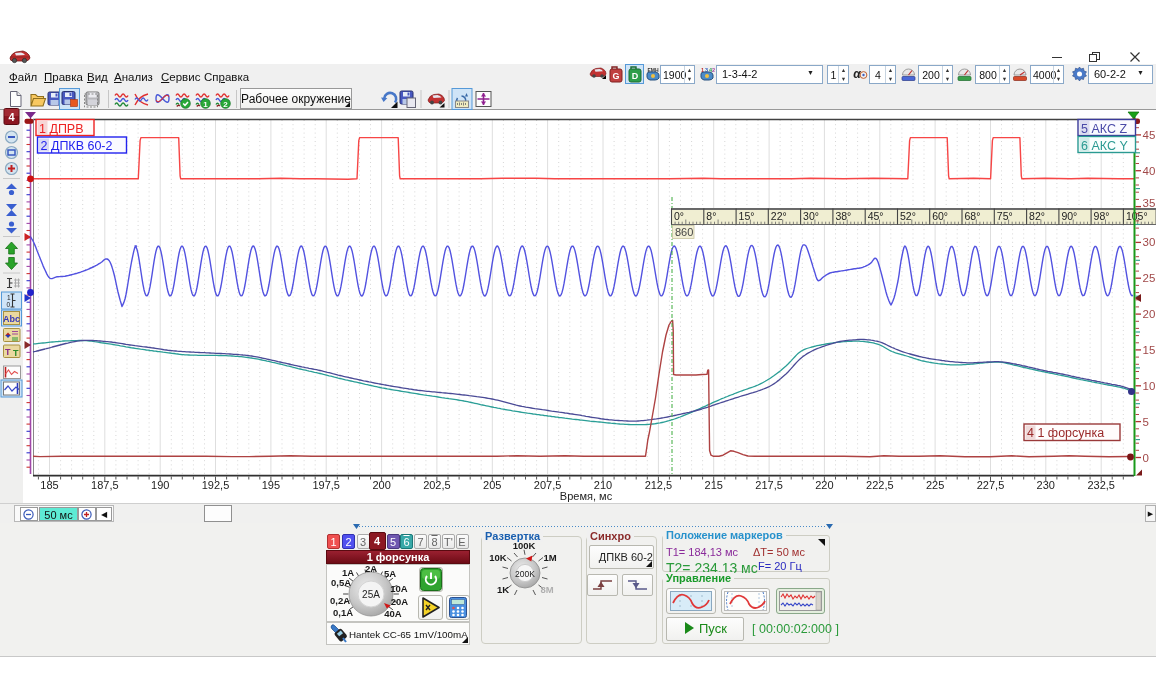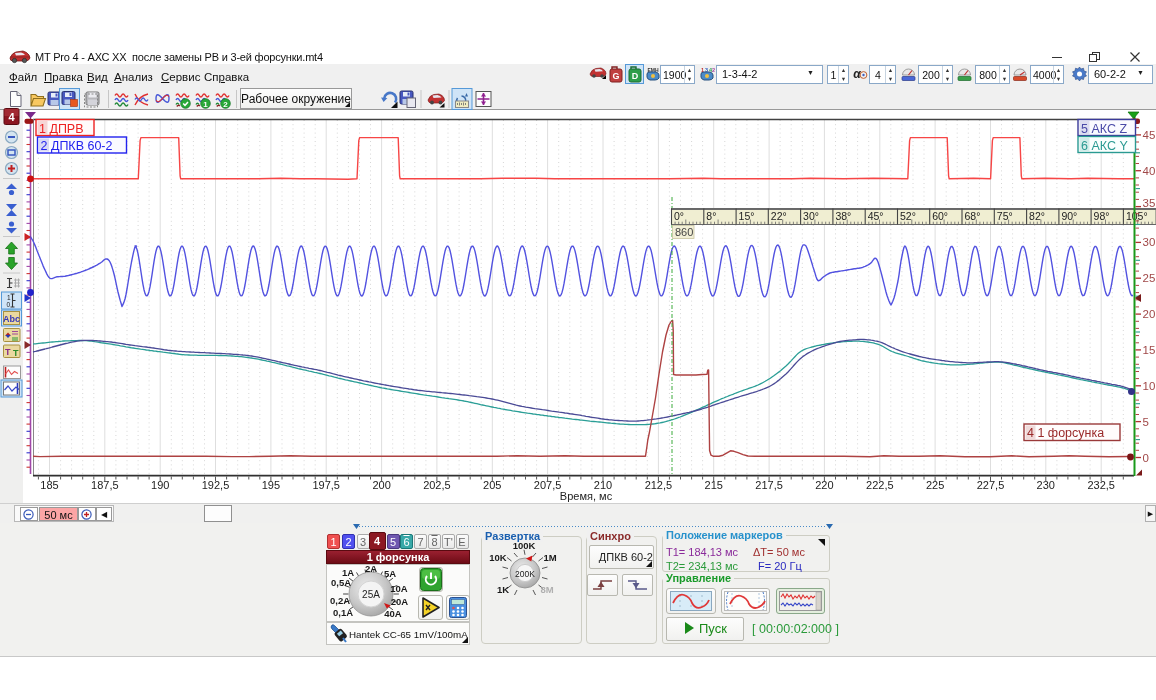--- a/index.html
+++ b/index.html
@@ -15,21 +15,20 @@
 </style></head><body>
 <div id="app">
 
 <svg class="abs" style="left:8px;top:49px" width="23" height="15" viewBox="0 0 23 15">
  <path d="M2 9 Q4 4 8 3 L15 2 Q19 3 21 6 L22 9 Q21 12 17 12 L5 12 Q2 12 2 9Z" fill="#c03030" stroke="#7a1a1a" stroke-width="0.8"></path>
  <path d="M7 4 L13 3.4 Q16 4 17 6 L8 6.6Z" fill="#e8e8f0"></path>
  <circle cx="6.5" cy="11.5" r="2.2" fill="#555" stroke="#222" stroke-width="0.6"></circle>
  <circle cx="16.5" cy="11.5" r="2.2" fill="#555" stroke="#222" stroke-width="0.6"></circle>
  <path d="M2 8 L22 8" stroke="#902020" stroke-width="1"></path>
 </svg>
-<div class="abs" style="left:35px;top:51px;font-size:11px;letter-spacing:-0.2px;color:#111">MT Pro 4 - АХС ХХ&nbsp;&nbsp;после замены РВ и 3-ей форсунки.mt4</div>
 <div class="abs" style="left:1052px;top:56.5px;width:10px;height:1.5px;background:#333"></div>
 <div class="abs" style="left:1092px;top:52px;width:8px;height:8px;border:1.2px solid #333;background:#fff"></div>
 <div class="abs" style="left:1089px;top:54px;width:8px;height:8px;border:1.2px solid #333;background:#fff"></div>
 <svg class="abs" style="left:1129px;top:51px" width="12" height="12">
       <path d="M1.5 1.5 L10.5 10.5 M10.5 1.5 L1.5 10.5" stroke="#333" stroke-width="1.2"></path>
     </svg>
 
 <div class="abs" style="left:0;top:64px;width:1156px;height:46px;background:#f0f0f0;border-bottom:1px solid #999"></div>
 <div class="abs" style="top:71px;left:0;font-size:11.5px;color:#111">
  <span class="abs" style="left:9px"><u>Ф</u>айл</span>
@@ -512,21 +511,21 @@
         <text x="1027" y="437" fill="#9a2a2a">4 1 форсунка</text>
 </g>
 </svg>
 <div class="abs" style="left:0;top:503px;width:1156px;height:20px;background:#f0f0ef;border-top:1px solid #cfcfcf"></div>
 <div class="abs" style="left:14px;top:505px;width:100px;height:17px;background:#fafafa;border:1px solid #b8b8b8"></div>
 <div class="abs" style="left:20px;top:506.5px;width:18px;height:14.5px;background:#fff;border:1px solid #999"></div>
 <svg class="abs" style="left:23px;top:509px" width="11" height="11">
       <circle cx="5.5" cy="5.5" r="4.6" fill="none" stroke="#3858b8" stroke-width="1.2"></circle>
       <path d="M3 5.5 h5" stroke="#3858b8" stroke-width="1.3"></path>
     </svg>
-<div class="abs" style="left:39px;top:506.5px;width:39px;height:14.5px;background:#fca5a5;border:1px solid #999;font-size:11px;color:#111;text-align:center;line-height:14px">50 мс</div>
+<div class="abs" style="left:39px;top:506.5px;width:39px;height:14.5px;background:#5eead4;border:1px solid #999;font-size:11px;color:#111;text-align:center;line-height:14px">50 мс</div>
 <div class="abs" style="left:78px;top:506.5px;width:18px;height:14.5px;background:#fff;border:1px solid #999"></div>
 <svg class="abs" style="left:81px;top:509px" width="11" height="11">
       <circle cx="5.5" cy="5.5" r="4.6" fill="none" stroke="#3858b8" stroke-width="1.2"></circle>
       <path d="M3 5.5 h5 M5.5 3 v5" stroke="#c02020" stroke-width="1.3"></path>
     </svg>
 <div class="abs" style="left:96px;top:506.5px;width:16px;height:14.5px;background:#fff;border:1px solid #999;font-size:8px;color:#111;text-align:center;line-height:14px">◀</div>
 <div class="abs" style="left:204px;top:505px;width:28px;height:17px;background:#fdfdfd;border:1px solid #909090"></div>
 <div class="abs" style="left:1145px;top:505px;width:11px;height:17px;background:#f6f6f6;border:1px solid #b0b0b0;font-size:7px;color:#111;text-align:center;line-height:16px">▶</div>
 
 <div class="abs" style="left:0;top:523px;width:1156px;height:8px;background:#f1f1ef"></div>
@@ -652,21 +651,21 @@
       <path d="M5 7 H13 V15 H24" fill="none" stroke="#5a5a8a" stroke-width="1.4"></path>
       <path d="M13 10 l-3.5 0 l3.5 5.5 l3.5 -5.5 z" fill="#5a5a8a" transform="translate(0,-1)"></path>
     </svg>
 
 <div class="gb" style="left:662px;top:535px;width:168px;height:37px;border-radius:3px">
  <span class="lbl" style="color:#2892cc;background:#f1f1ef">Положение маркеров</span>
 </div>
 <div class="abs" style="left:818px;top:539px;width:0;height:0;border-left:7px solid transparent;border-top:7px solid #111"></div>
 <div class="abs" style="left:666px;top:546px;font-size:11px;color:#8a2a9a">T1= 184,13 мс</div>
 <div class="abs" style="left:753px;top:546px;font-size:11px;color:#a03030">ΔT= 50 мс</div>
-<div class="abs" style="left:666px;top:559.5px;font-size:11px;color:#2a9a3a">T2= 234,13 мс</div>
+<div class="abs" style="left:666px;top:559.5px;font-size:14px;color:#2a9a3a">T2= 234,13 мс</div>
 <div class="abs" style="left:758px;top:559.5px;font-size:11px;color:#2a2ac0">F= 20 Гц</div>
 
 <div class="gb" style="left:662px;top:578px;width:168px;height:66px;border-radius:3px">
  <span class="lbl" style="color:#1a9a2a;background:#f1f1ef">Управление</span>
 </div>
 <div class="btn" style="left:666px;top:588px;width:50px;height:26px"></div>
 <svg class="abs" style="left:670px;top:591px" width="42" height="20" viewBox="0 0 42 20">
  <rect x="0.5" y="0.5" width="41" height="19" fill="#d8ecf8" stroke="#8aa8c0"></rect>
  <g fill="#8aa8c0">
         <circle cx="10" cy="5" r="0.7"></circle>

